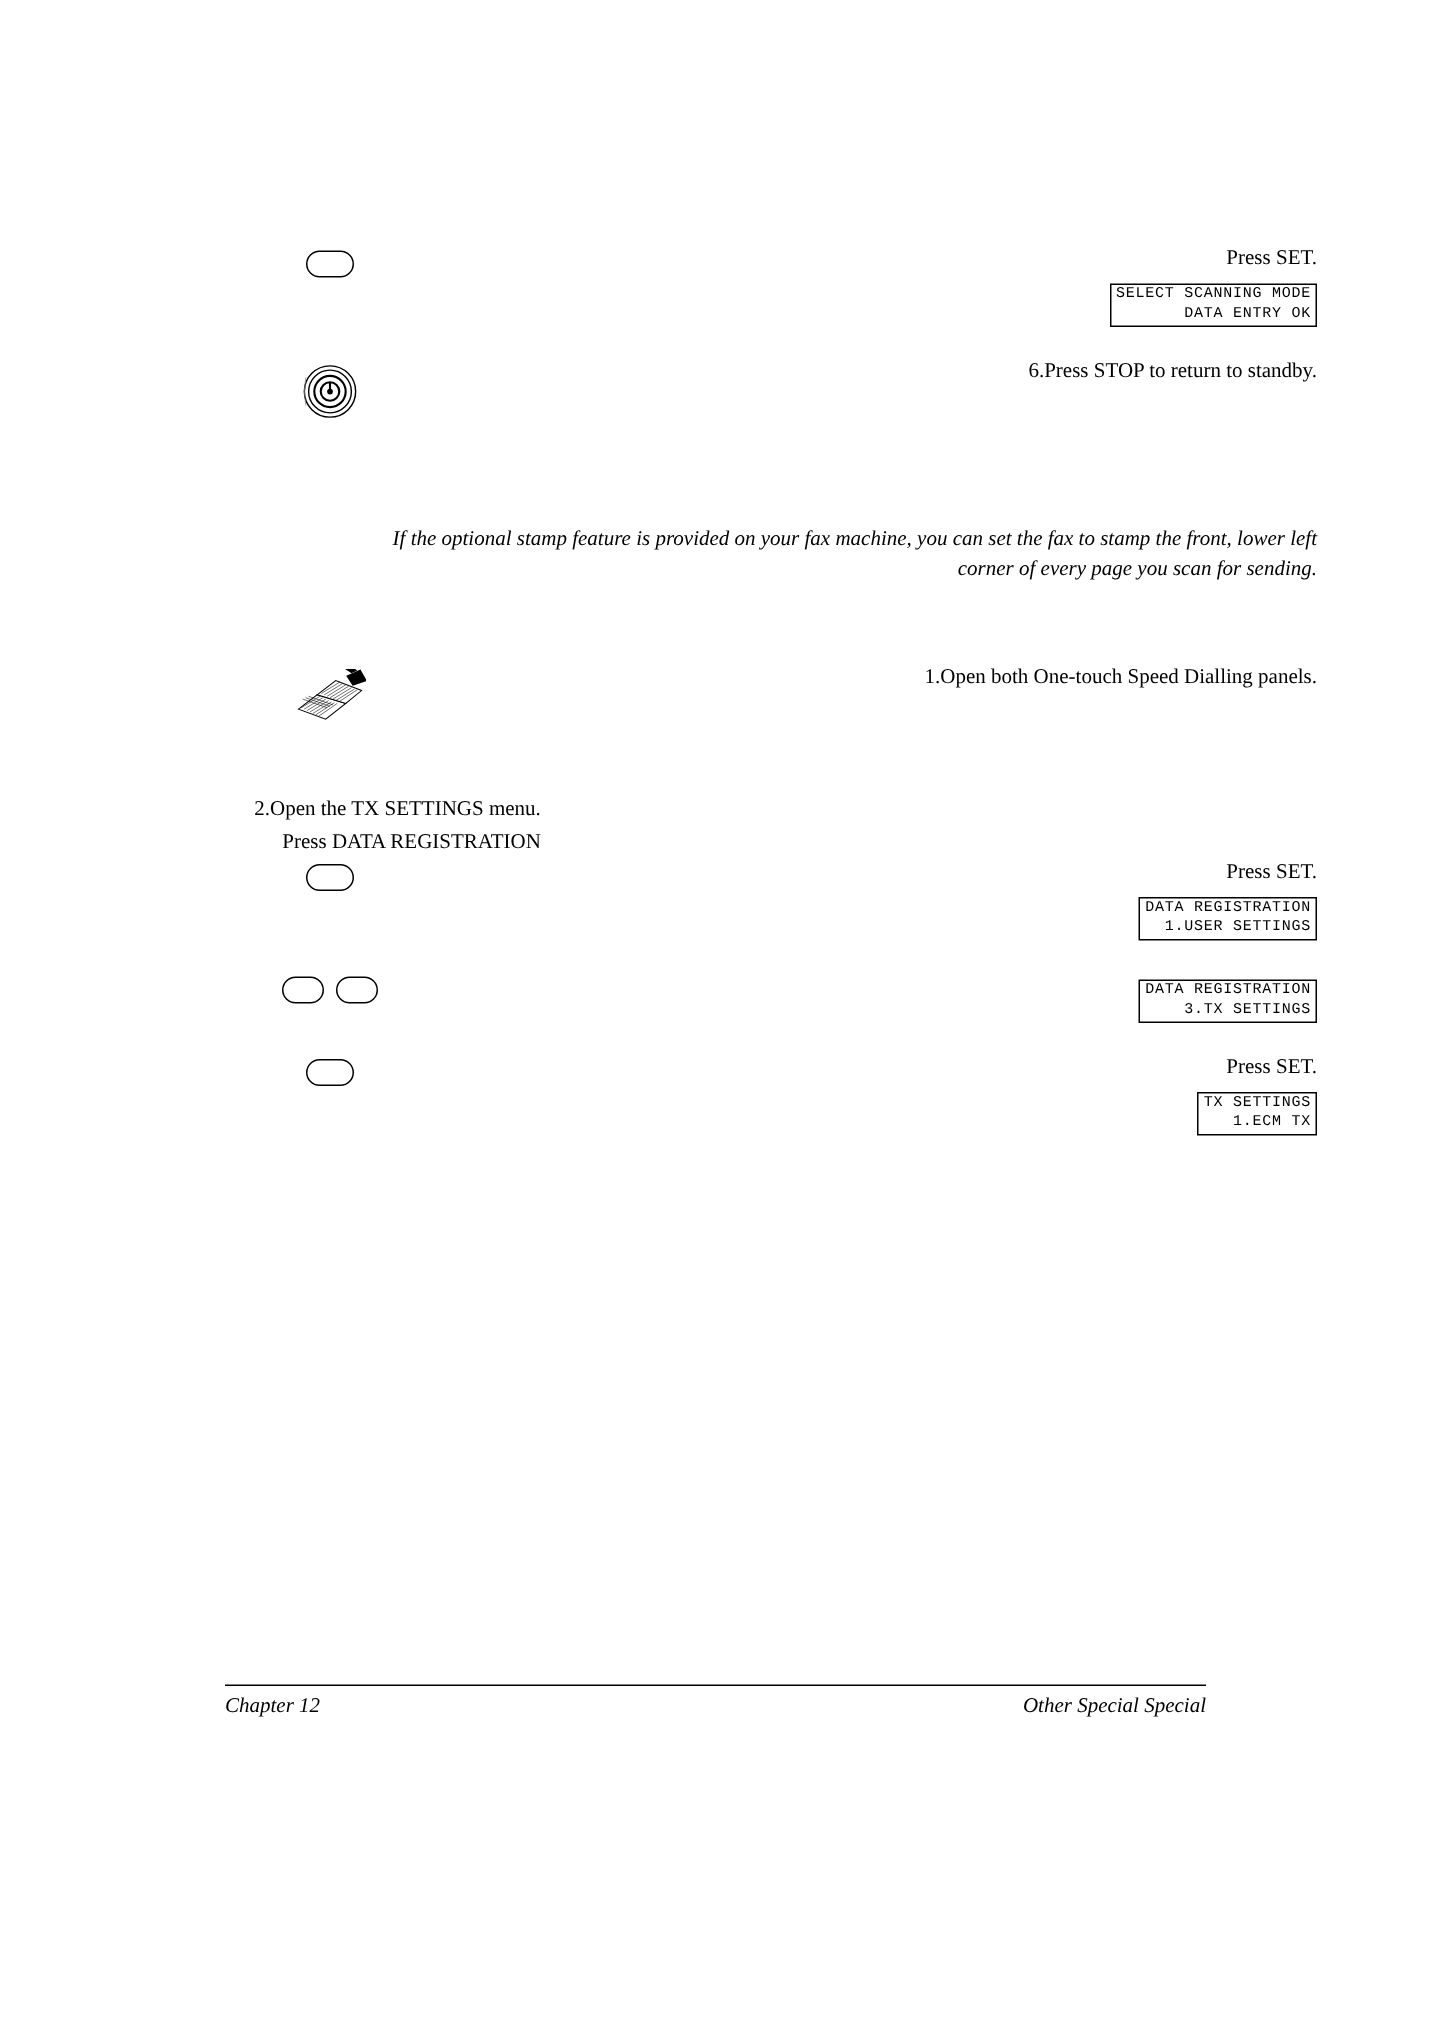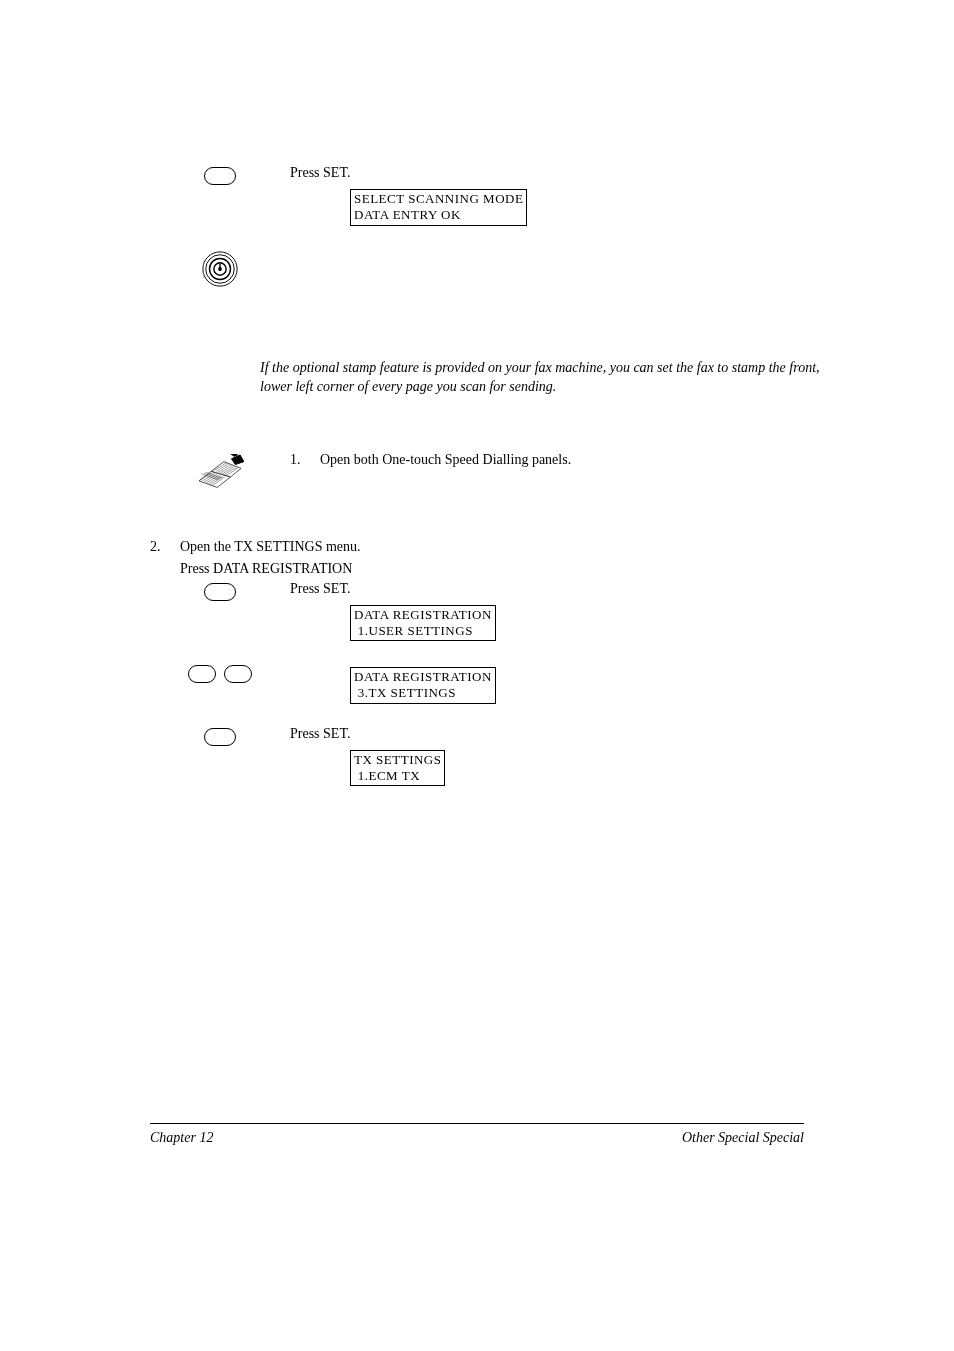--- a/index.html
+++ b/index.html
@@ -10,23 +10,24 @@
     body {
       font-family: Georgia, 'Times New Roman', serif;
       font-size: 14px;
       background: #fff;
       color: #000;
       width: 954px;
       height: 1351px;
       position: relative;
     }
     .page {
-      padding: 165px 106px 0 150px;
+      padding: 165px 76px 0 150px;
       position: relative;
       height: 100%;
+      text-align: right;
     }
     .step-row {
       display: flex;
       align-items: flex-start;
       margin-bottom: 10px;
     }
     .icon-col {
       width: 140px;
       flex-shrink: 0;
       display: flex;
@@ -42,22 +43,22 @@
       width: 30px;
     }
     .step-text {
       display: inline;
     }
     .indent-text {
       margin-left: 30px;
       margin-bottom: 4px;
     }
     .lcd-display {
-      font-family: Liberation Serif, serif;
-      font-size: 13px;
+      font-family: Liberation Mono, monospace;
+      font-size: 10px;
       border: 1px solid #000;
       padding: 1px 3px;
       margin: 4px 0 12px 60px;
       display: inline-block;
       line-height: 1.25;
       white-space: pre;
       letter-spacing: 0.5px;
     }
     .button-icon {
       width: 32px;
@@ -131,20 +132,23 @@
         <svg viewBox="0 0 40 40">
           <circle cx="20" cy="20" r="18" fill="none" stroke="#000" stroke-width="1"></circle>
           <circle cx="20" cy="20" r="15" fill="none" stroke="#000" stroke-width="1"></circle>
           <circle cx="20" cy="20" r="11" fill="none" stroke="#000" stroke-width="1.5"></circle>
           <circle cx="20" cy="20" r="6.5" fill="none" stroke="#000" stroke-width="1.5"></circle>
           <circle cx="20" cy="20" r="2" fill="#000"></circle>
           <line x1="20" y1="14" x2="20" y2="22" stroke="#000" stroke-width="1.5"></line>
           <path d="M 3 30 Q 1 20 3 10" fill="none" stroke="#888" stroke-width="0.5"></path>
         </svg>
       </span>
+    </div>
+    <div class="text-col">
+      <span class="step-num">6.</span><span class="step-text">Press STOP to return to standby.</span>
     </div>
   </div>
 
   <p class="intro-para">If the optional stamp feature is provided on your fax machine, you can set the fax to stamp the front, lower left corner of every page you scan for sending.</p>
 
   <div class="step-row" style="margin-bottom:35px;">
     <div class="icon-col">
       <span class="panel-icon">
         <svg viewBox="0 0 50 46">
           <g transform="translate(2,8)">

